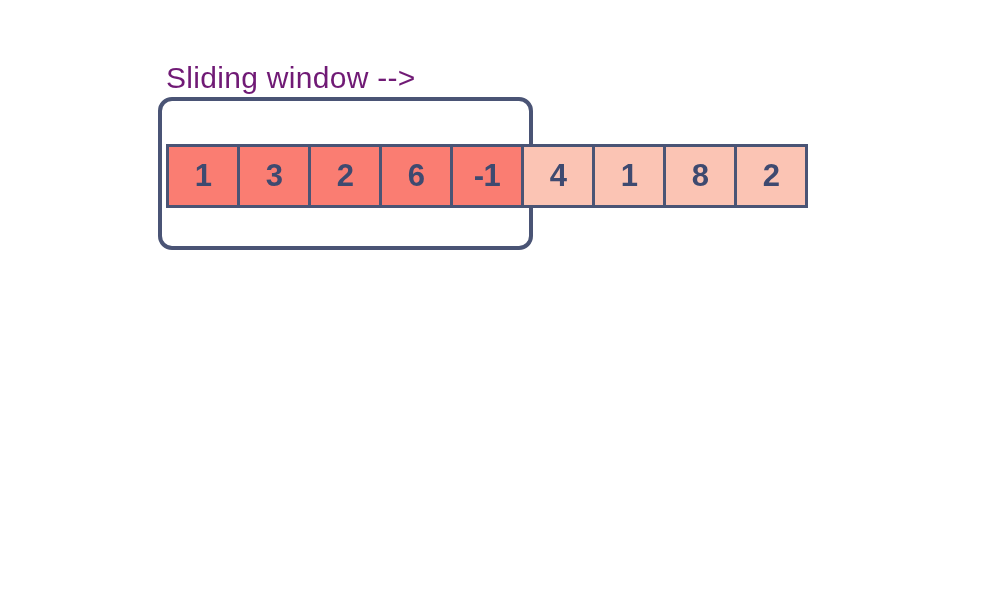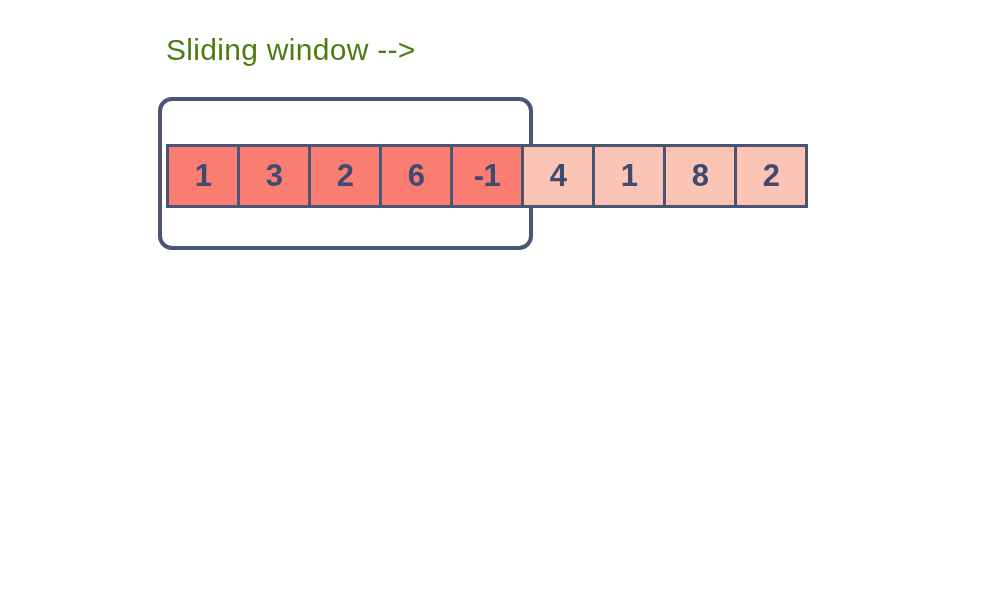--- a/index.html
+++ b/index.html
@@ -36,22 +36,23 @@
   #section-2 { top: 295px; height: 303px; }
 
   
   .caption {
     position: absolute;
     left: 166px;
     font-family: "Liberation Sans", sans-serif;
     font-size: 30px;
     font-weight: 400;
     letter-spacing: 0.3px;
-    color: #4d7c0f;
+    color: #701a75;
     white-space: nowrap;
+    margin-top: 28px;
   }
   #caption-1 { top: 33px; }
 
   
   .array {
     position: absolute;
     left: 166px;
     display: flex;
     flex-direction: row;
     z-index: 3;

